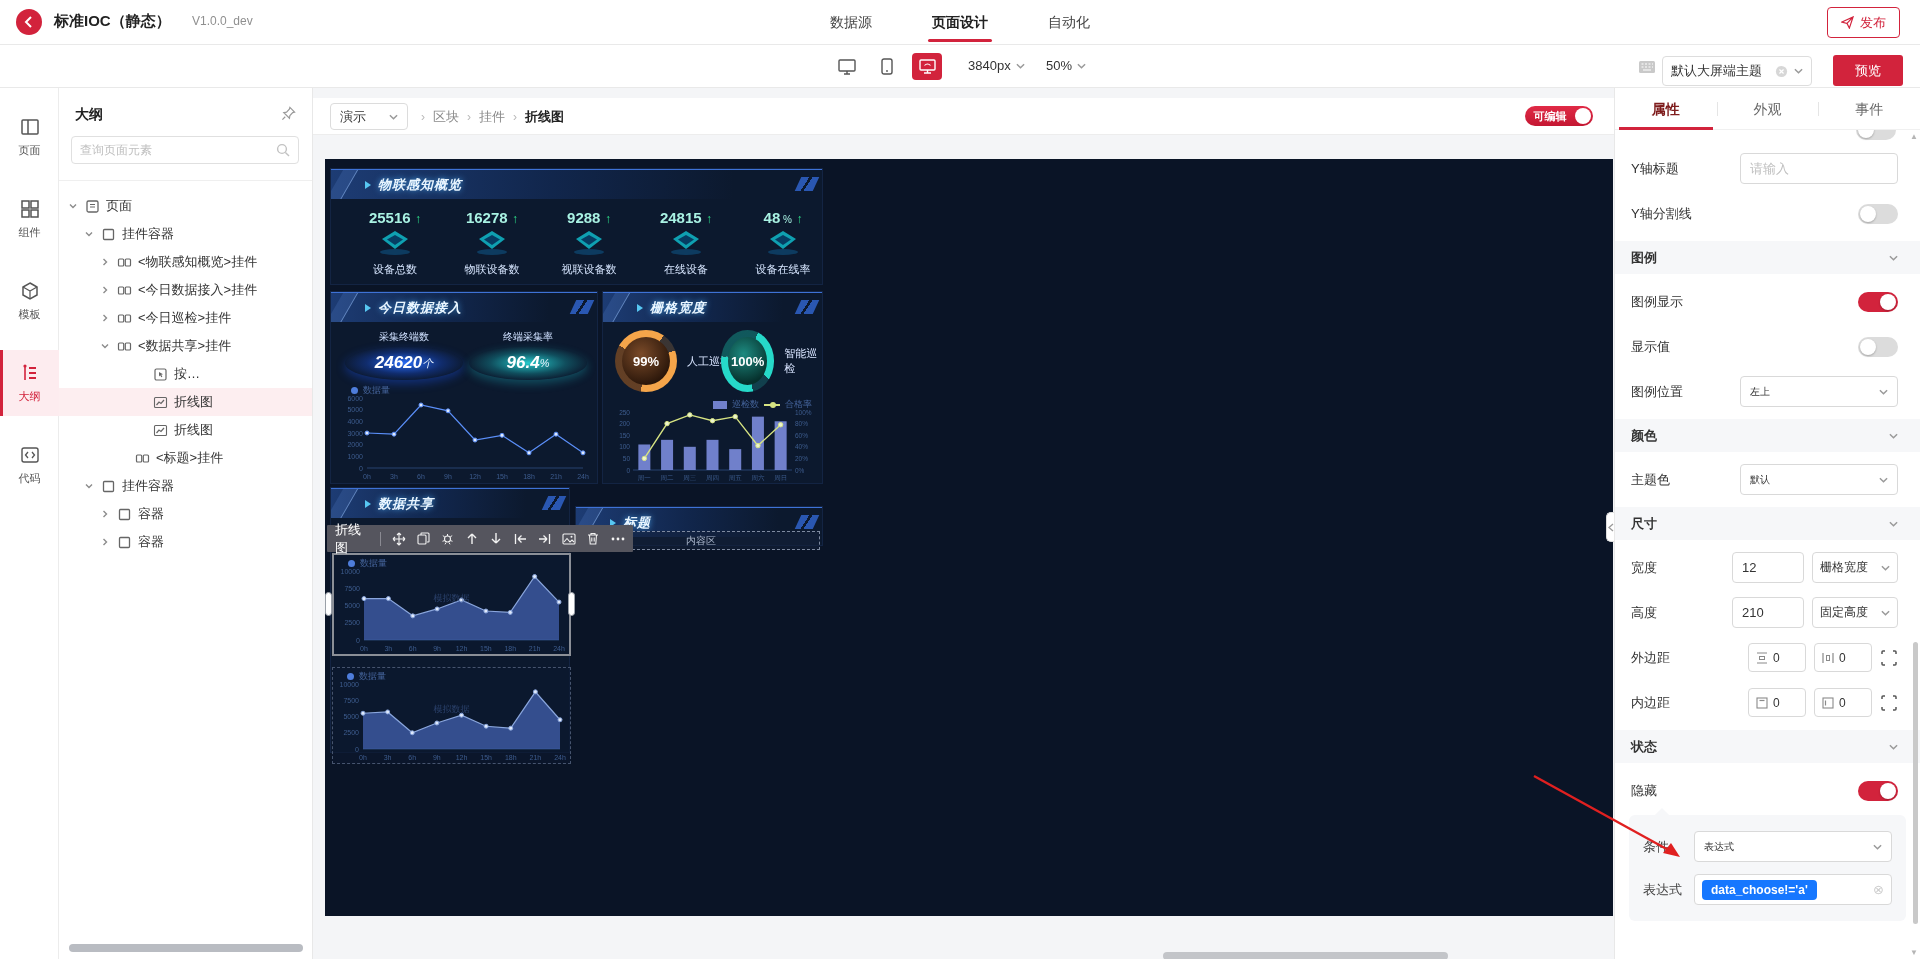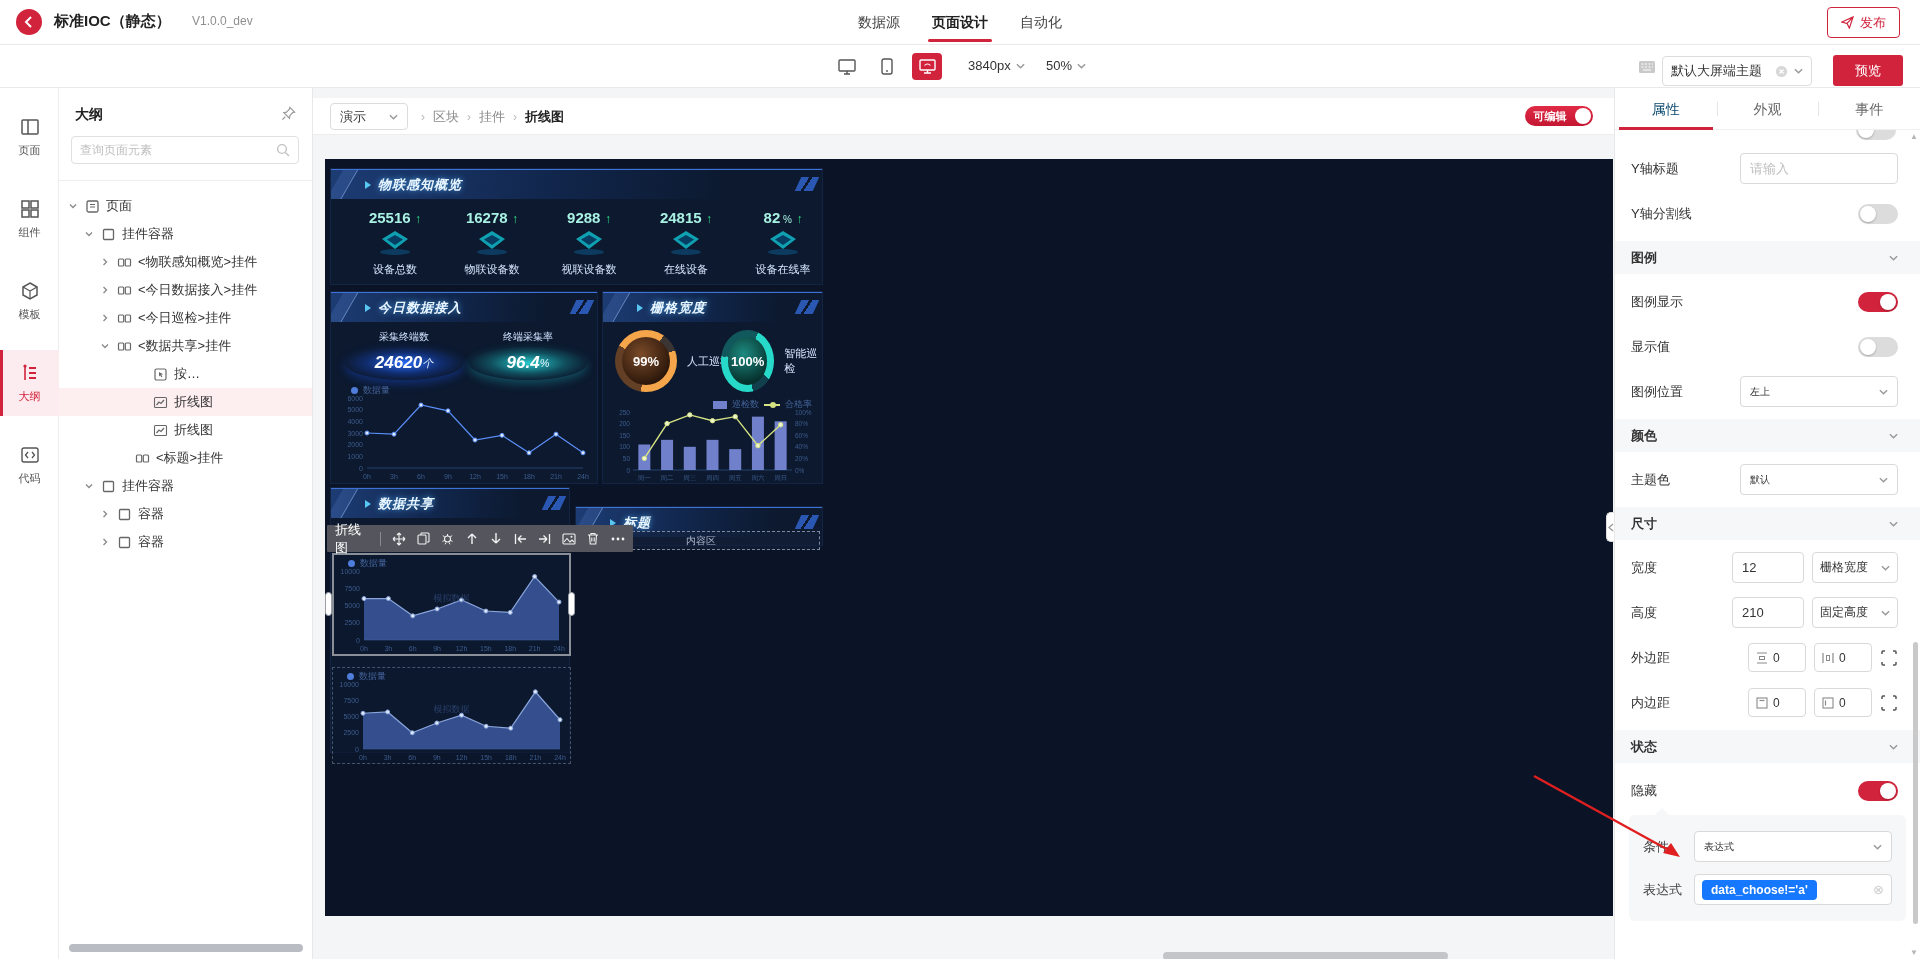--- a/index.html
+++ b/index.html
@@ -8,21 +8,21 @@
   #app { position:relative; width:1920px; height:959px; }
   .abs { position:absolute; }
 
   
   #header { position:absolute; left:0; top:0; width:1920px; height:45px; background:#fff;
     border-bottom:1px solid #e9e9e9; z-index:30; }
   #back-btn { position:absolute; left:16px; top:9px; width:26px; height:26px; border-radius:50%;
     background:#d2233c; color:#fff; display:flex; align-items:center; justify-content:center; cursor:pointer; }
   #page-title { position:absolute; left:54px; top:12px; font-size:15px; font-weight:bold; color:#222; }
   #version { position:absolute; left:192px; top:14px; font-size:12px; color:#8f8f8f; }
-  #nav-tabs { position:absolute; left:0; right:0; top:0; height:45px; display:flex; gap:32px;
+  #nav-tabs { position:absolute; left:0; right:0; top:0; height:45px; display:flex; gap:60px;
     align-items:center; justify-content:center; }
   .nav-tab { font-size:14px; color:#444; height:45px; line-height:45px; position:relative; cursor:pointer; }
   .nav-tab.active { color:#222; font-weight:bold; }
   .nav-tab.active::after { content:""; position:absolute; left:-4px; right:-4px; bottom:3px; height:3px;
     background:#d2233c; border-radius:2px; }
   #publish-btn { position:absolute; right:20px; top:7px; height:31px; padding:0 13px; border:1px solid #d2233c;
     border-radius:4px; color:#d2233c; font-size:13px; display:flex; align-items:center; gap:6px; background:#fff; cursor:pointer; }
 
   
   #toolbar { position:absolute; left:0; top:45px; width:1920px; height:43px; background:#fff;
@@ -147,21 +147,21 @@
 
   #canvas-hscroll { position:absolute; left:850px; top:864px; width:285px; height:8px; border-radius:4px; background:#c3c5c9; }
   #collapse-handle { position:absolute; left:1293px; top:424px; width:9px; height:30px; background:#fff; border:1px solid #ddd;
     border-right:none; border-radius:5px 0 0 5px; display:flex; align-items:center; justify-content:center;
     font-size:8px; color:#999; cursor:pointer; }
 
   
   #props { position:absolute; left:1614px; top:88px; width:306px; height:871px; background:#fff; border-left:1px solid #e8e8e8; z-index:26; }
   #prop-tabs { height:42px; display:flex; align-items:center; border-bottom:1px solid #f0f0f0; }
   .ptab { flex:1; text-align:center; font-size:14px; color:#666; position:relative; height:42px; line-height:42px; cursor:pointer; }
-  .ptab.active { color:#0c4a6e; font-weight:normal; }
+  .ptab.active { color:#7f1d1d; font-weight:bold; }
   .ptab.active::after { content:""; position:absolute; left:50%; transform:translateX(-50%); bottom:0; width:94px; height:3px; background:#d2233c; }
   .ptab + .ptab::before { content:""; position:absolute; left:0; top:14px; width:1px; height:14px; background:#e5e5e5; }
   #prop-body { position:relative; height:829px; overflow:hidden; }
   .prow { display:flex; align-items:center; justify-content:space-between; padding:0 22px 0 16px; height:45px; }
   .plabel { font-size:13px; color:#333; }
   .toggle { width:40px; height:20px; border-radius:10px; background:#dcdcdc; position:relative; cursor:pointer; flex:0 0 40px; }
   .toggle .tk { position:absolute; top:2px; left:2px; width:16px; height:16px; border-radius:50%; background:#fff; box-shadow:0 1px 2px rgba(0,0,0,.25); }
   .toggle.on { background:#d2233c; }
   .toggle.on .tk { left:auto; right:2px; }
   .pinput { width:158px; height:31px; border:1px solid #d9d9d9; border-radius:4px; padding:0 9px; font-size:13px; color:#333; background:#fff; }
@@ -539,21 +539,21 @@
             <div class="stat" style="left: 212px; top: 40px;"><div><span class="val">9288</span> <span class="arrow">↑</span></div><svg class="diamond" viewBox="0 0 40 26">
                 <ellipse cx="20" cy="22" rx="15" ry="3" fill="#0d3f66" opacity=".9"></ellipse>
                 <polygon points="20,1 33,9 20,19 7,9" fill="#11b8c8" opacity=".85"></polygon>
                 <polygon points="20,5 28,9.5 20,15 12,9.5" fill="#063d63"></polygon>
               </svg><div class="lbl">视联设备数</div></div>
             <div class="stat" style="left: 309px; top: 40px;"><div><span class="val">24815</span> <span class="arrow">↑</span></div><svg class="diamond" viewBox="0 0 40 26">
                 <ellipse cx="20" cy="22" rx="15" ry="3" fill="#0d3f66" opacity=".9"></ellipse>
                 <polygon points="20,1 33,9 20,19 7,9" fill="#11b8c8" opacity=".85"></polygon>
                 <polygon points="20,5 28,9.5 20,15 12,9.5" fill="#063d63"></polygon>
               </svg><div class="lbl">在线设备</div></div>
-            <div class="stat" style="left: 406px; top: 40px;"><div><span class="val">82</span><span class="unit"> %</span> <span class="arrow">↑</span></div><svg class="diamond" viewBox="0 0 40 26">
+            <div class="stat" style="left: 406px; top: 40px;"><div><span class="val">48</span><span class="unit"> %</span> <span class="arrow">↑</span></div><svg class="diamond" viewBox="0 0 40 26">
                 <ellipse cx="20" cy="22" rx="15" ry="3" fill="#0d3f66" opacity=".9"></ellipse>
                 <polygon points="20,1 33,9 20,19 7,9" fill="#11b8c8" opacity=".85"></polygon>
                 <polygon points="20,5 28,9.5 20,15 12,9.5" fill="#063d63"></polygon>
               </svg><div class="lbl">设备在线率</div></div>
           </div>
       </div>
 
       <div class="dpanel" style="left:5px;top:132px;width:268px;height:193px;">
         <div class="ptitle">
             <span class="tri"></span>

